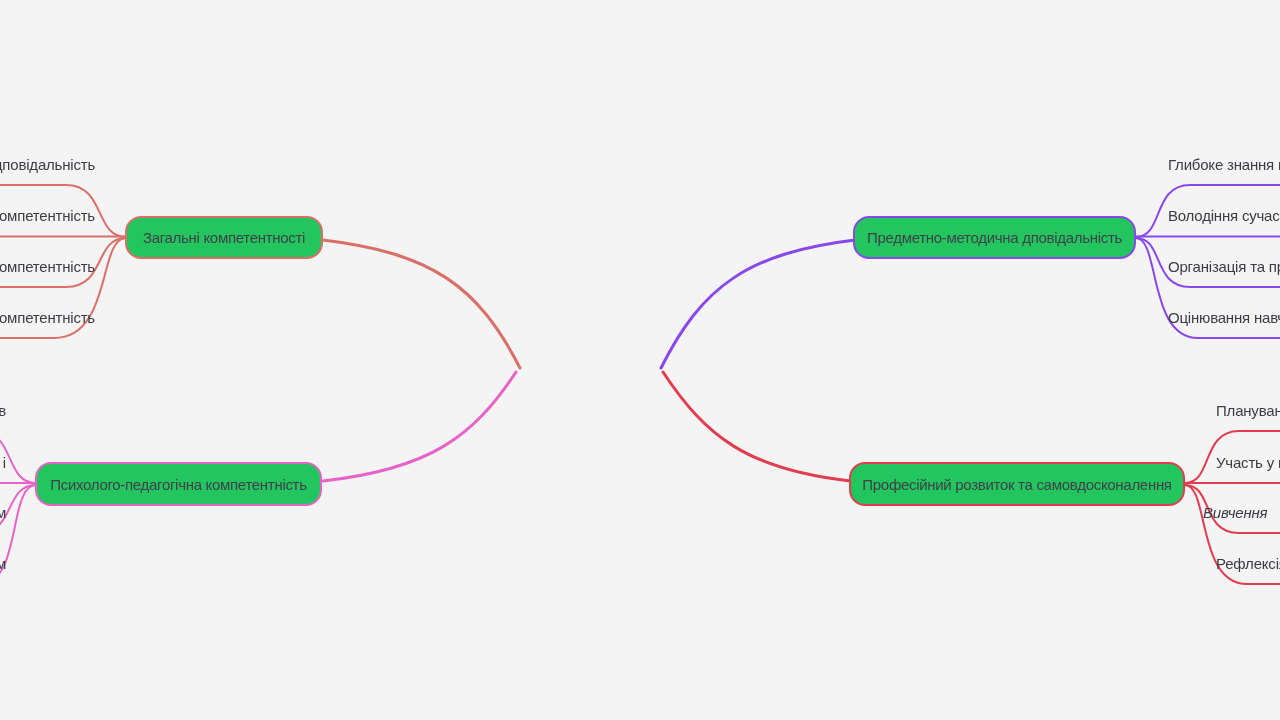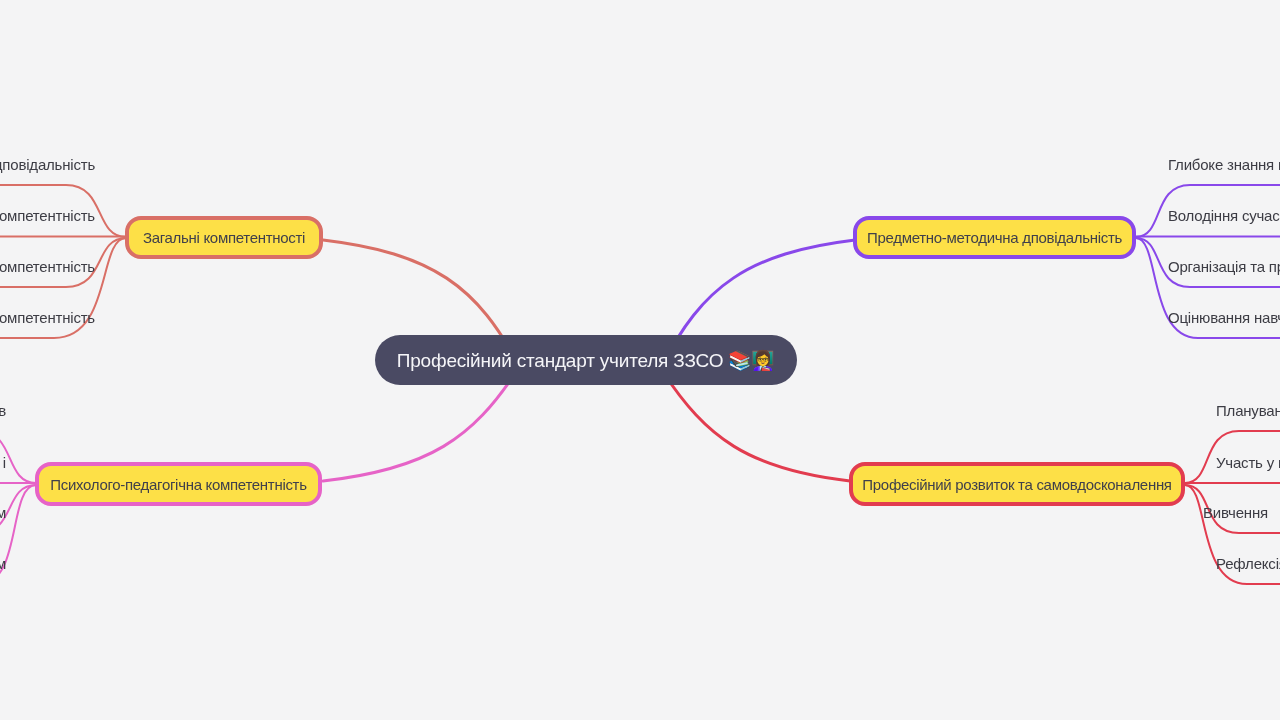--- a/index.html
+++ b/index.html
@@ -14,21 +14,21 @@
   .curve{stroke-width:3;}
   .leafline{stroke-width:2;}
   .st-general{stroke:var(--c-general);}
   .st-subject{stroke:var(--c-subject);}
   .st-psych{stroke:var(--c-psych);}
   .st-dev{stroke:var(--c-dev);}
 
   .node{
     position:absolute;z-index:2;
     display:flex;align-items:center;justify-content:center;
-    background:#fde047;border:4px solid #14532d;border-radius:16px;
+    background:#22c55e;border:2px solid #14532d;border-radius:16px;
     font-size:15px;letter-spacing:-0.3px;color:#40404b;
     white-space:nowrap;box-sizing:border-box;cursor:pointer;
   }
   .bd-general{border-color:var(--c-general);}
   .bd-subject{border-color:var(--c-subject);}
   .bd-psych{border-color:var(--c-psych);}
   .bd-dev{border-color:var(--c-dev);}
 
   #central{
     position:absolute;z-index:3;
@@ -71,23 +71,20 @@
     <path class="leafline st-psych" d="M36,483 L0,483"></path>
     <path class="leafline st-psych" d="M36,485 C4,485 16,533 -22,533 L-60,533"></path>
     <path class="leafline st-psych" d="M36,485 C8,485 22,584 -20,584 L-60,584"></path>
 
     <path class="leafline st-dev" d="M1185,483 C1213,483 1201,431 1239,431 L1280,431"></path>
     <path class="leafline st-dev" d="M1185,483 L1280,483"></path>
     <path class="leafline st-dev" d="M1185,485 C1213,485 1201,533 1239,533 L1280,533"></path>
     <path class="leafline st-dev" d="M1185,485 C1209,485 1197,584 1247,584 L1280,584"></path>
   </svg>
 
-  <div id="central">
-    <span>Професійний стандарт учителя ЗЗСО 📚👩‍🏫</span>
-  </div>
 
   <div class="node bd-general" style="left:125px;top:216px;width:198px;height:43px;">
     <span>Загальні компетентності</span>
   </div>
   <div class="node bd-subject" style="left:853px;top:216px;width:283px;height:43px;">
     <span>Предметно-методична дповідальність</span>
   </div>
   <div class="node bd-dev" style="left:849px;top:462px;width:336px;height:44px;">
     <span>Професійний розвиток та самовдосконалення</span>
   </div>
@@ -105,16 +102,16 @@
   <div class="leaf" style="top:258px;left:1168px;">Організація та про</div>
   <div class="leaf" style="top:309px;left:1168px;">Оцінювання навча</div>
 
   <div class="leaf" style="top:402px;right:1274px;">в</div>
   <div class="leaf" style="top:454px;right:1274px;">і</div>
   <div class="leaf" style="top:504px;right:1274px;">м</div>
   <div class="leaf" style="top:555px;right:1274px;">м</div>
 
   <div class="leaf" style="top:402px;left:1216px;">Планування</div>
   <div class="leaf" style="top:454px;left:1216px;">Участь у пр</div>
-  <div class="leaf" style="top:504px;left:1203px;">Вивчення</div>
+  <div class="leaf" style="top:504px;left:1203px;font-style:italic;">Вивчення</div>
   <div class="leaf" style="top:555px;left:1216px;">Рефлексія</div>
 
 </div>
 
 </body></html>

